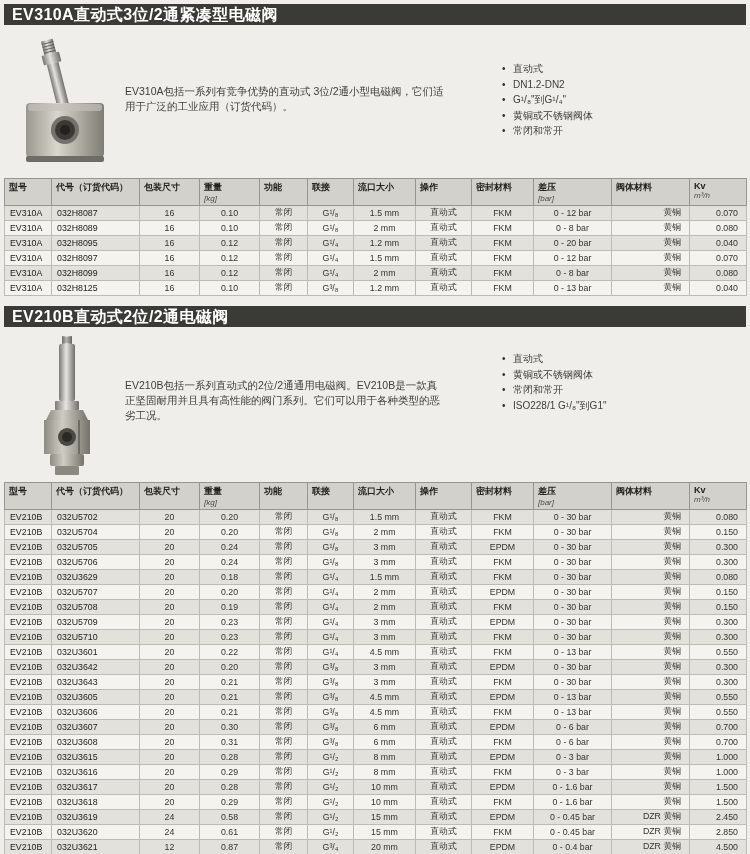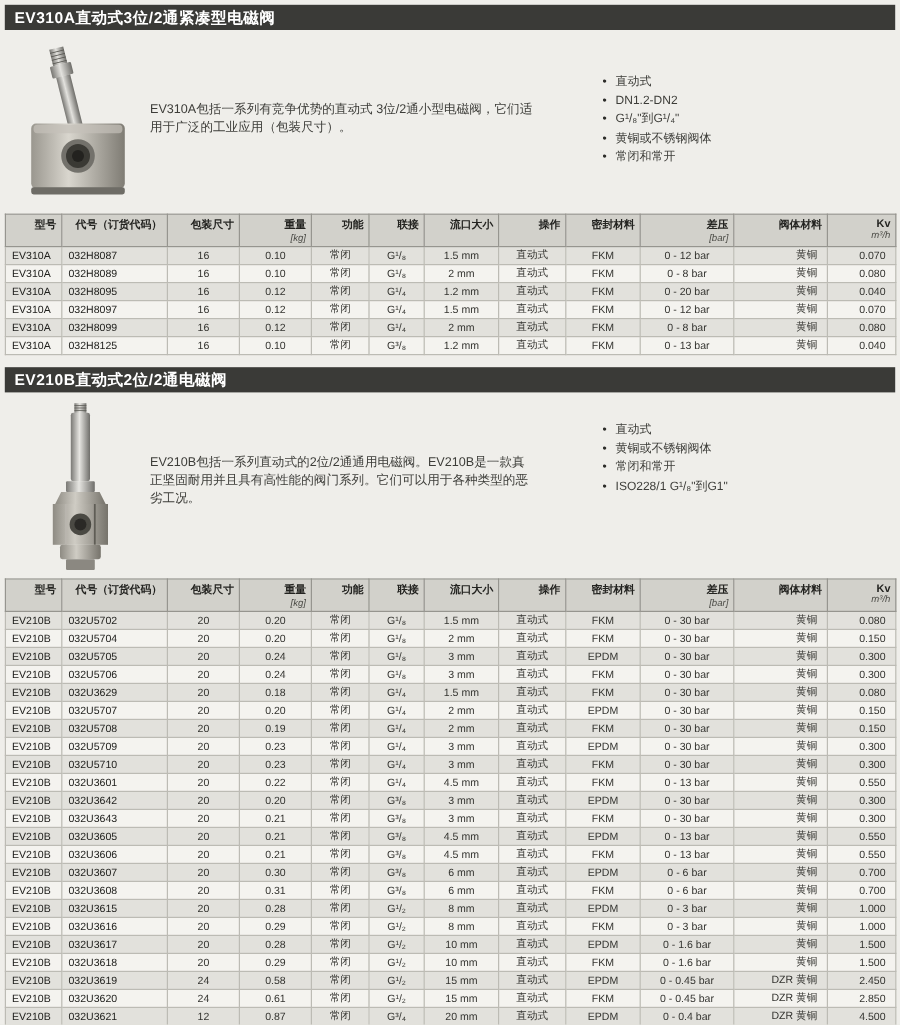--- a/index.html
+++ b/index.html
@@ -8,21 +8,21 @@
     background:#e8e7e3;
     -webkit-font-smoothing:antialiased;
   }
   .page {
     position:relative; width:750px; height:854px;
     background:#efeeea; overflow:hidden;
   }
   .section-bar {
     position:absolute; left:4px; width:742px; height:21px;
     background:#3a3a37; color:#ffffff;
-    font-size:13px; font-weight:bold; line-height:21px;
+    font-size:16px; font-weight:bold; line-height:21px;
     padding-left:8px; letter-spacing:0.4px;
   }
   #bar1 { top:4px; }
   #bar2 { top:306px; }
 
   .photo { position:absolute; }
   #photo1 { left:12px; top:36px; width:108px; height:132px; }
   #photo2 { left:22px; top:334px; width:90px; height:148px; }
 
   .desc {
@@ -44,21 +44,21 @@
   .spec-table {
     position:absolute; left:4px; width:742px;
     border-collapse:collapse; table-layout:fixed;
     font-size:8.8px;
   }
   #table1 { top:178px; }
   #table2 { top:482px; }
   .spec-table th {
     background:#d2d1cb; border:1px solid #96958f;
     font-weight:bold; font-size:9px; color:#232320;
-    padding:2px 4px; text-align:right; vertical-align:top; height:26px;
+    padding:2px 4px; text-align:left; vertical-align:top; height:26px;
   }
   .spec-table th .sub {
     font-weight:normal; font-style:italic; font-size:8px; color:#4c4c47;
   }
   .spec-table td {
     border:1px solid #bcbbb4; padding:1px 3px;
     height:13px; text-align:center; color:#33332f;
     overflow:hidden; white-space:nowrap;
   }
   .spec-table td:nth-child(1),
@@ -97,21 +97,21 @@
       <rect x="46" y="25" width="12" height="48" fill="url(#gTube1)"></rect>
     </g>
     <rect x="14" y="66" width="78" height="54" rx="4" fill="url(#gBody1)"></rect>
     <rect x="16" y="67" width="74" height="7" rx="3" fill="#c4c1b9" opacity="0.7"></rect>
     <circle cx="53" cy="93" r="14" fill="#73716b"></circle>
     <circle cx="53" cy="93" r="10" fill="#3a3934"></circle>
     <circle cx="53" cy="93" r="5" fill="#23221f"></circle>
     <rect x="14" y="119" width="78" height="6" rx="2" fill="#6e6c66"></rect>
   </svg>
 
-  <p class="desc" id="desc1">EV310A包括一系列有竞争优势的直动式 3位/2通小型电磁阀，它们适用于广泛的工业应用（包装尺寸）。</p>
+  <p class="desc" id="desc1">EV310A包括一系列有竞争优势的直动式 3位/2通小型电磁阀，它们适用于广泛的工业应用（订货代码）。</p>
 
   <ul class="features" id="features1">
       <li>直动式</li>
       <li>DN1.2-DN2</li>
       <li>G¹/₈"到G¹/₄"</li>
       <li>黄铜或不锈钢阀体</li>
       <li>常闭和常开</li>
     </ul>
 
   <table class="spec-table" id="table1">

